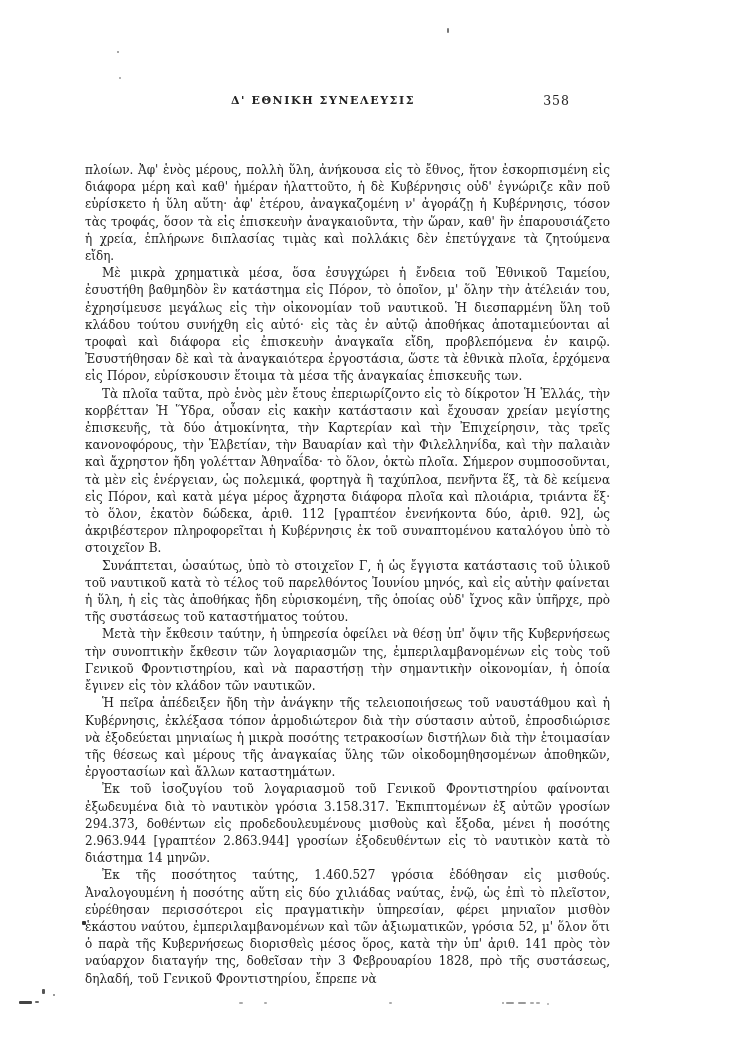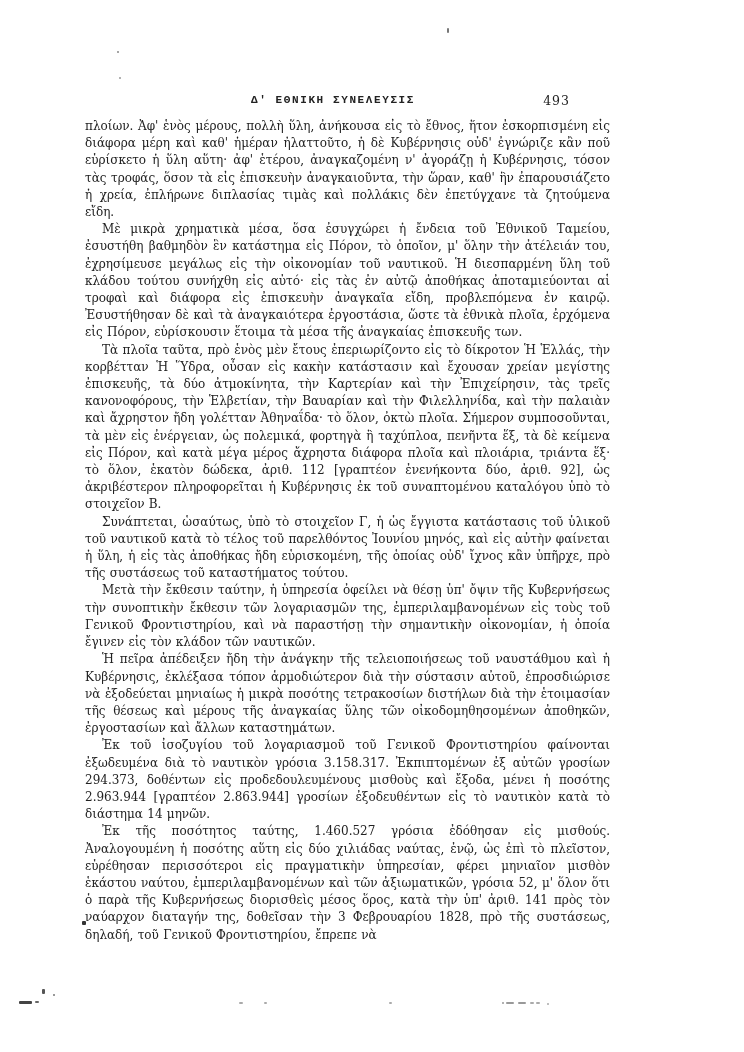--- a/index.html
+++ b/index.html
@@ -18,29 +18,28 @@
   }
   .running-head {
     position: absolute;
     top: 93px;
     left: 85px;
     width: 525px;
     height: 16px;
   }
   .head-title {
     position: absolute;
-    left: 248px;
+    left: 238px;
     top: 1px;
     transform: translateX(-50%);
     font-size: 11px;
     font-weight: bold;
     letter-spacing: 1.6px;
     white-space: nowrap;
     color: #222;
-    font-family: Liberation Mono, monospace;
   }
   .page-num {
     position: absolute;
     right: 40px;
     top: 0;
     font-size: 12.5px;
     letter-spacing: 1px;
     color: #222;
   }
   .body-text {
@@ -54,34 +53,35 @@
     color: #222;
   }
   .para {
     margin: 0;
     padding: 0;
     text-indent: 17px;
     word-spacing: 0.5px;
   }
   .para.continuation {
     text-indent: 0;
+    margin-top: 44px;
   }
   .speck {
     position: absolute;
     border-radius: 1px;
   }
 </style>
 </head>
 <body>
 
 <div class="page">
 
   <div class="running-head">
     <span class="head-title">Δ' ΕΘΝΙΚΗ ΣΥΝΕΛΕΥΣΙΣ</span>
-    <span class="page-num">493</span>
+    <span class="page-num">358</span>
   </div>
 
   <div class="body-text">
     <p class="para continuation">πλοίων. Ἀφ' ἑνὸς μέρους, πολλὴ ὕλη, ἀνήκουσα εἰς τὸ ἔθνος, ἥτον ἐσκορπισμένη εἰς διάφορα μέρη καὶ καθ' ἡμέραν ἠλαττοῦτο, ἡ δὲ Κυβέρνησις οὐδ' ἐγνώριζε κἂν ποῦ εὑρίσκετο ἡ ὕλη αὕτη· ἀφ' ἑτέρου, ἀναγκαζομένη ν' ἀγοράζῃ ἡ Κυβέρνησις, τόσον τὰς τροφάς, ὅσον τὰ εἰς ἐπισκευὴν ἀναγκαιοῦντα, τὴν ὥραν, καθ' ἣν ἐπαρουσιάζετο ἡ χρεία, ἐπλήρωνε διπλασίας τιμὰς καὶ πολλάκις δὲν ἐπετύγχανε τὰ ζητούμενα εἴδη.</p>
     <p class="para">Μὲ μικρὰ χρηματικὰ μέσα, ὅσα ἐσυγχώρει ἡ ἔνδεια τοῦ Ἐθνικοῦ Ταμείου, ἐσυστήθη βαθμηδὸν ἓν κατάστημα εἰς Πόρον, τὸ ὁποῖον, μ' ὅλην τὴν ἀτέλειάν του, ἐχρησίμευσε μεγάλως εἰς τὴν οἰκονομίαν τοῦ ναυτικοῦ. Ἡ διεσπαρμένη ὕλη τοῦ κλάδου τούτου συνήχθη εἰς αὐτό· εἰς τὰς ἐν αὐτῷ ἀποθήκας ἀποταμιεύονται αἱ τροφαὶ καὶ διάφορα εἰς ἐπισκευὴν ἀναγκαῖα εἴδη, προβλεπόμενα ἐν καιρῷ. Ἐσυστήθησαν δὲ καὶ τὰ ἀναγκαιότερα ἐργοστάσια, ὥστε τὰ ἐθνικὰ πλοῖα, ἐρχόμενα εἰς Πόρον, εὑρίσκουσιν ἕτοιμα τὰ μέσα τῆς ἀναγκαίας ἐπισκευῆς των.</p>
     <p class="para">Τὰ πλοῖα ταῦτα, πρὸ ἑνὸς μὲν ἔτους ἐπεριωρίζοντο εἰς τὸ δίκροτον Ἡ Ἑλλάς, τὴν κορβέτταν Ἡ Ὕδρα, οὖσαν εἰς κακὴν κατάστασιν καὶ ἔχουσαν χρείαν μεγίστης ἐπισκευῆς, τὰ δύο ἀτμοκίνητα, τὴν Καρτερίαν καὶ τὴν Ἐπιχείρησιν, τὰς τρεῖς κανονοφόρους, τὴν Ἑλβετίαν, τὴν Βαυαρίαν καὶ τὴν Φιλελληνίδα, καὶ τὴν παλαιὰν καὶ ἄχρηστον ἤδη γολέτταν Ἀθηναΐδα· τὸ ὅλον, ὀκτὼ πλοῖα. Σήμερον συμποσοῦνται, τὰ μὲν εἰς ἐνέργειαν, ὡς πολεμικά, φορτηγὰ ἢ ταχύπλοα, πενῆντα ἕξ, τὰ δὲ κείμενα εἰς Πόρον, καὶ κατὰ μέγα μέρος ἄχρηστα διάφορα πλοῖα καὶ πλοιάρια, τριάντα ἕξ· τὸ ὅλον, ἑκατὸν δώδεκα, ἀριθ. 112 [γραπτέον ἐνενήκοντα δύο, ἀριθ. 92], ὡς ἀκριβέστερον πληροφορεῖται ἡ Κυβέρνησις ἐκ τοῦ συναπτομένου καταλόγου ὑπὸ τὸ στοιχεῖον Β.</p>
     <p class="para">Συνάπτεται, ὡσαύτως, ὑπὸ τὸ στοιχεῖον Γ, ἡ ὡς ἔγγιστα κατάστασις τοῦ ὑλικοῦ τοῦ ναυτικοῦ κατὰ τὸ τέλος τοῦ παρελθόντος Ἰουνίου μηνός, καὶ εἰς αὐτὴν φαίνεται ἡ ὕλη, ἡ εἰς τὰς ἀποθήκας ἤδη εὑρισκομένη, τῆς ὁποίας οὐδ' ἴχνος κἂν ὑπῆρχε, πρὸ τῆς συστάσεως τοῦ καταστήματος τούτου.</p>
     <p class="para">Μετὰ τὴν ἔκθεσιν ταύτην, ἡ ὑπηρεσία ὀφείλει νὰ θέσῃ ὑπ' ὄψιν τῆς Κυβερνήσεως τὴν συνοπτικὴν ἔκθεσιν τῶν λογαριασμῶν της, ἐμπεριλαμβανομένων εἰς τοὺς τοῦ Γενικοῦ Φροντιστηρίου, καὶ νὰ παραστήσῃ τὴν σημαντικὴν οἰκονομίαν, ἡ ὁποία ἔγινεν εἰς τὸν κλάδον τῶν ναυτικῶν.</p>
     <p class="para">Ἡ πεῖρα ἀπέδειξεν ἤδη τὴν ἀνάγκην τῆς τελειοποιήσεως τοῦ ναυστάθμου καὶ ἡ Κυβέρνησις, ἐκλέξασα τόπον ἁρμοδιώτερον διὰ τὴν σύστασιν αὐτοῦ, ἐπροσδιώρισε νὰ ἐξοδεύεται μηνιαίως ἡ μικρὰ ποσότης τετρακοσίων διστήλων διὰ τὴν ἑτοιμασίαν τῆς θέσεως καὶ μέρους τῆς ἀναγκαίας ὕλης τῶν οἰκοδομηθησομένων ἀποθηκῶν, ἐργοστασίων καὶ ἄλλων καταστημάτων.</p>
     <p class="para">Ἐκ τοῦ ἰσοζυγίου τοῦ λογαριασμοῦ τοῦ Γενικοῦ Φροντιστηρίου φαίνονται ἐξωδευμένα διὰ τὸ ναυτικὸν γρόσια 3.158.317. Ἐκπιπτομένων ἐξ αὐτῶν γροσίων 294.373, δοθέντων εἰς προδεδουλευμένους μισθοὺς καὶ ἔξοδα, μένει ἡ ποσότης 2.963.944 [γραπτέον 2.863.944] γροσίων ἐξοδευθέντων εἰς τὸ ναυτικὸν κατὰ τὸ διάστημα 14 μηνῶν.</p>

